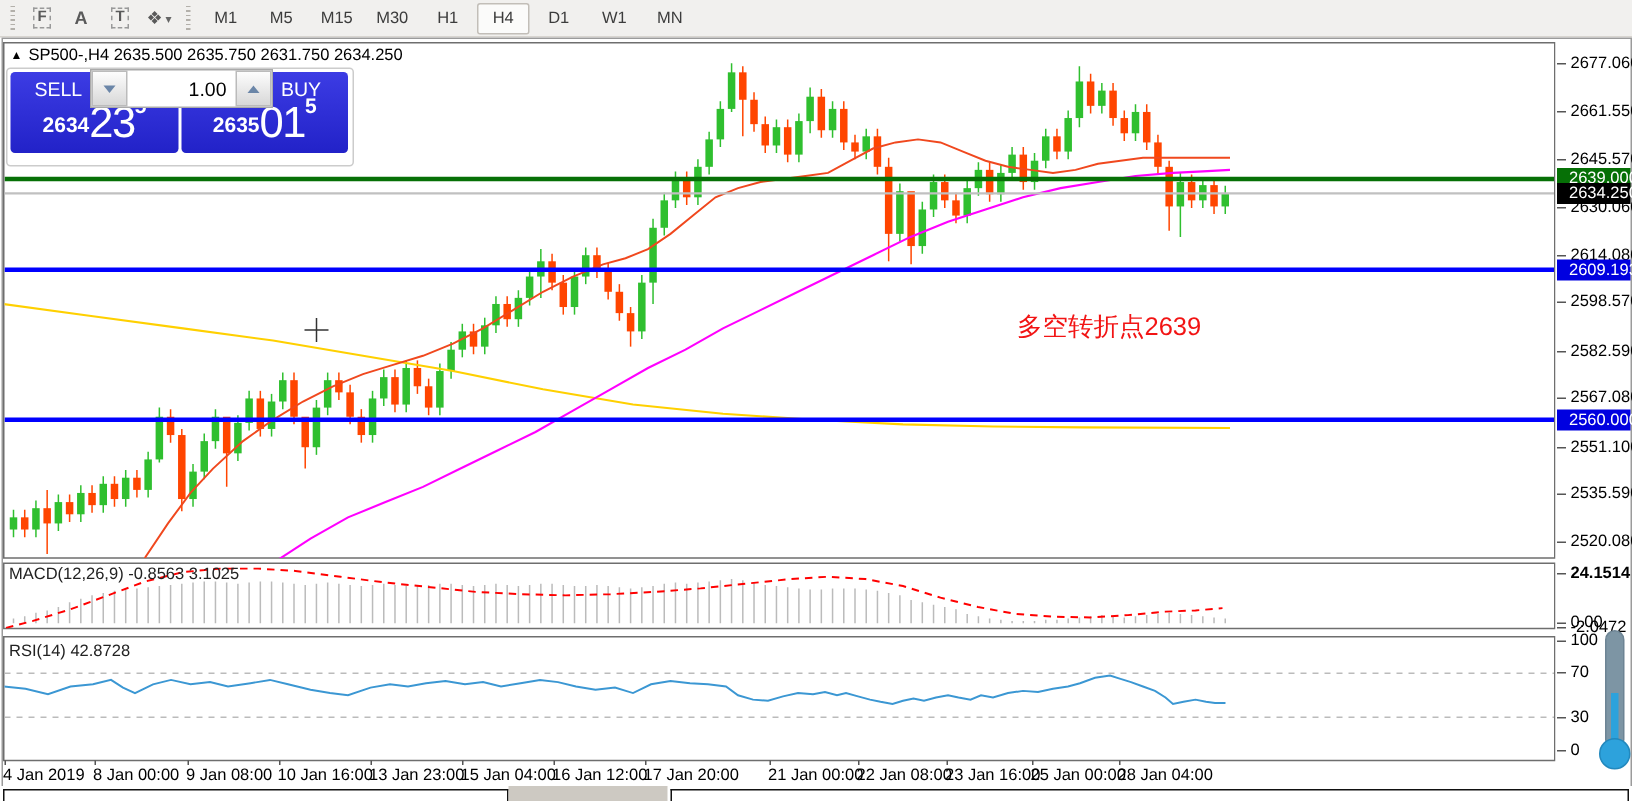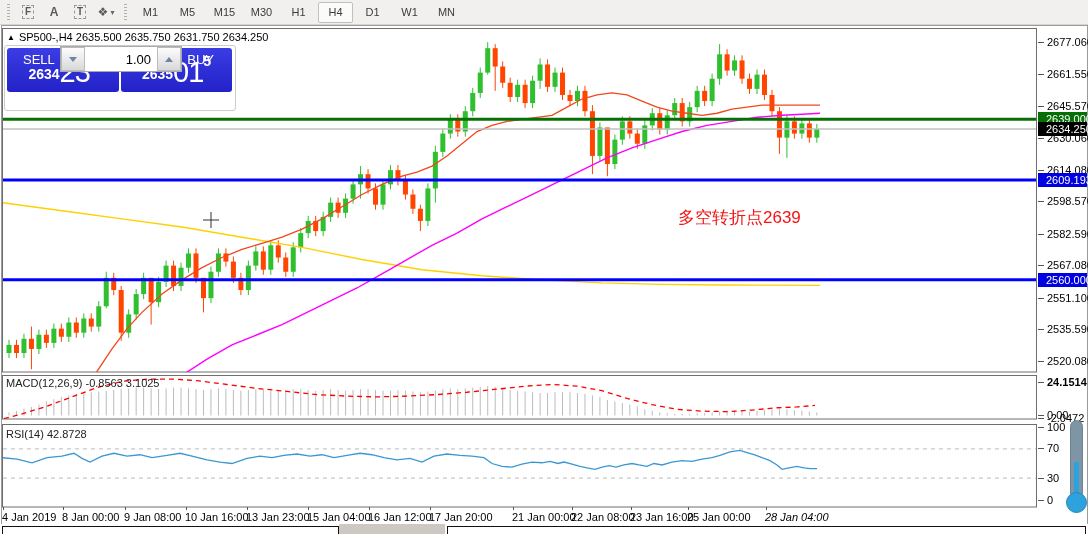--- a/index.html
+++ b/index.html
@@ -22,21 +22,21 @@
   
   .frame{position:absolute;left:1px;top:25px;width:1085px;height:499px;border:1px solid #9b9b9b;background:#fff}
   #chart-svg{position:absolute;left:2px;top:26px}
 
   .symbol-title{position:absolute;left:7px;top:31px;font-size:11px;color:#000;white-space:nowrap}
   .symbol-title .tri{font-size:8px;margin-right:4px;vertical-align:1px}
 
   
   .ocp{position:absolute;left:4px;top:45px;width:230px;height:64px;background:#fff;
        border:1px solid #ccc;border-radius:3px}
-  .tile{position:absolute;top:2px;height:44px;border-radius:3px;
+  .tile{position:absolute;top:2px;height:54px;border-radius:3px;
         background:linear-gradient(#3c3ce4,#2222c8);color:#fff}
   .tile.sell{left:2px;width:112px}
   .tile.buy{left:116px;width:111px}
   .side-label{position:absolute;top:4px;font-size:13px;color:#fff}
   .tile.sell .side-label{left:16px}
   .tile.buy .side-label{right:18px}
   .price-row{position:absolute;bottom:3px;left:0;right:0;text-align:center;white-space:nowrap}
   .px-small{font-size:14px;font-weight:bold;vertical-align:3px;letter-spacing:0}
   .px-big{font-size:29px;font-weight:400;letter-spacing:-1px}
   .px-sup{font-size:14px;font-weight:bold;vertical-align:16px}
@@ -533,21 +533,21 @@
     <div class="date-label" style="left: 124px; text-align: right;">9 Jan 08:00</div>
     <div class="date-label" style="left: 185px;">10 Jan 16:00</div>
     <div class="date-label" style="left: 246px;">13 Jan 23:00</div>
     <div class="date-label" style="left: 307px;">15 Jan 04:00</div>
     <div class="date-label" style="left: 368px;">16 Jan 12:00</div>
     <div class="date-label" style="left: 429px;">17 Jan 20:00</div>
     <div class="date-label" style="left: 512px;">21 Jan 00:00</div>
     <div class="date-label" style="left: 571px;">22 Jan 08:00</div>
     <div class="date-label" style="left: 630px;">23 Jan 16:00</div>
     <div class="date-label" style="left: 687px;">25 Jan 00:00</div>
-    <div class="date-label" style="left: 765px; font-style: italic;">28 Jan 04:00</div>
+    <div class="date-label" style="left: 745px;">28 Jan 04:00</div>
   </div>
 
 <div class="thermo">
   <div class="stem"></div>
   <div class="mercury"></div>
   <div class="bulb"></div>
 </div>
 
 <div class="bstrip">
   <div class="bbox1"></div>

